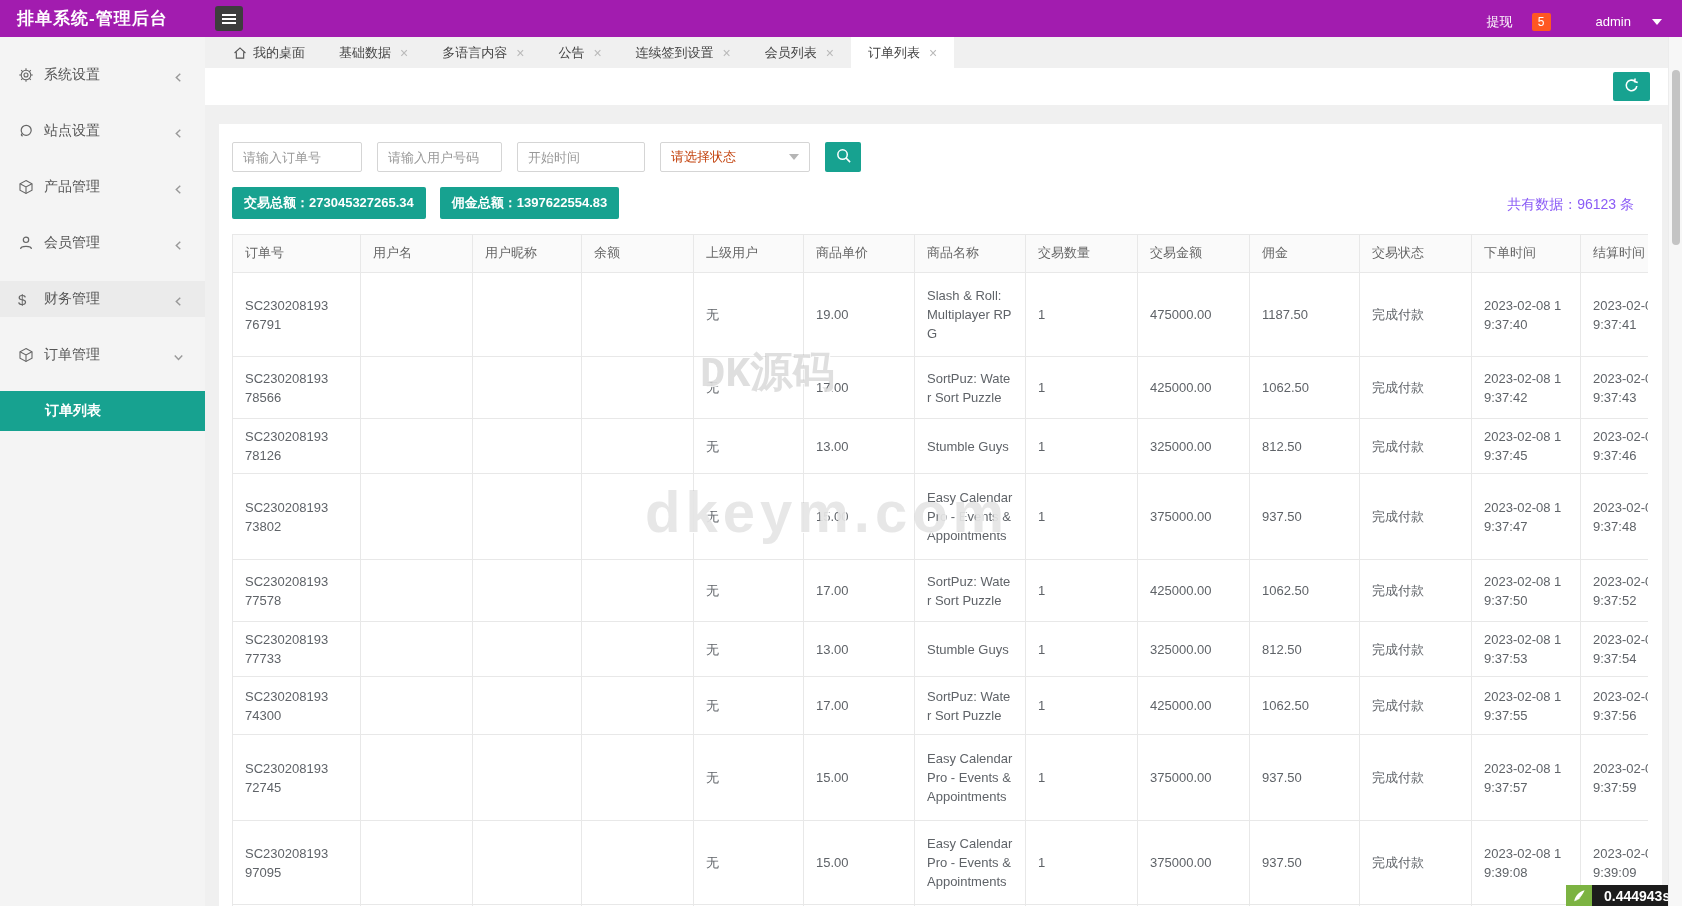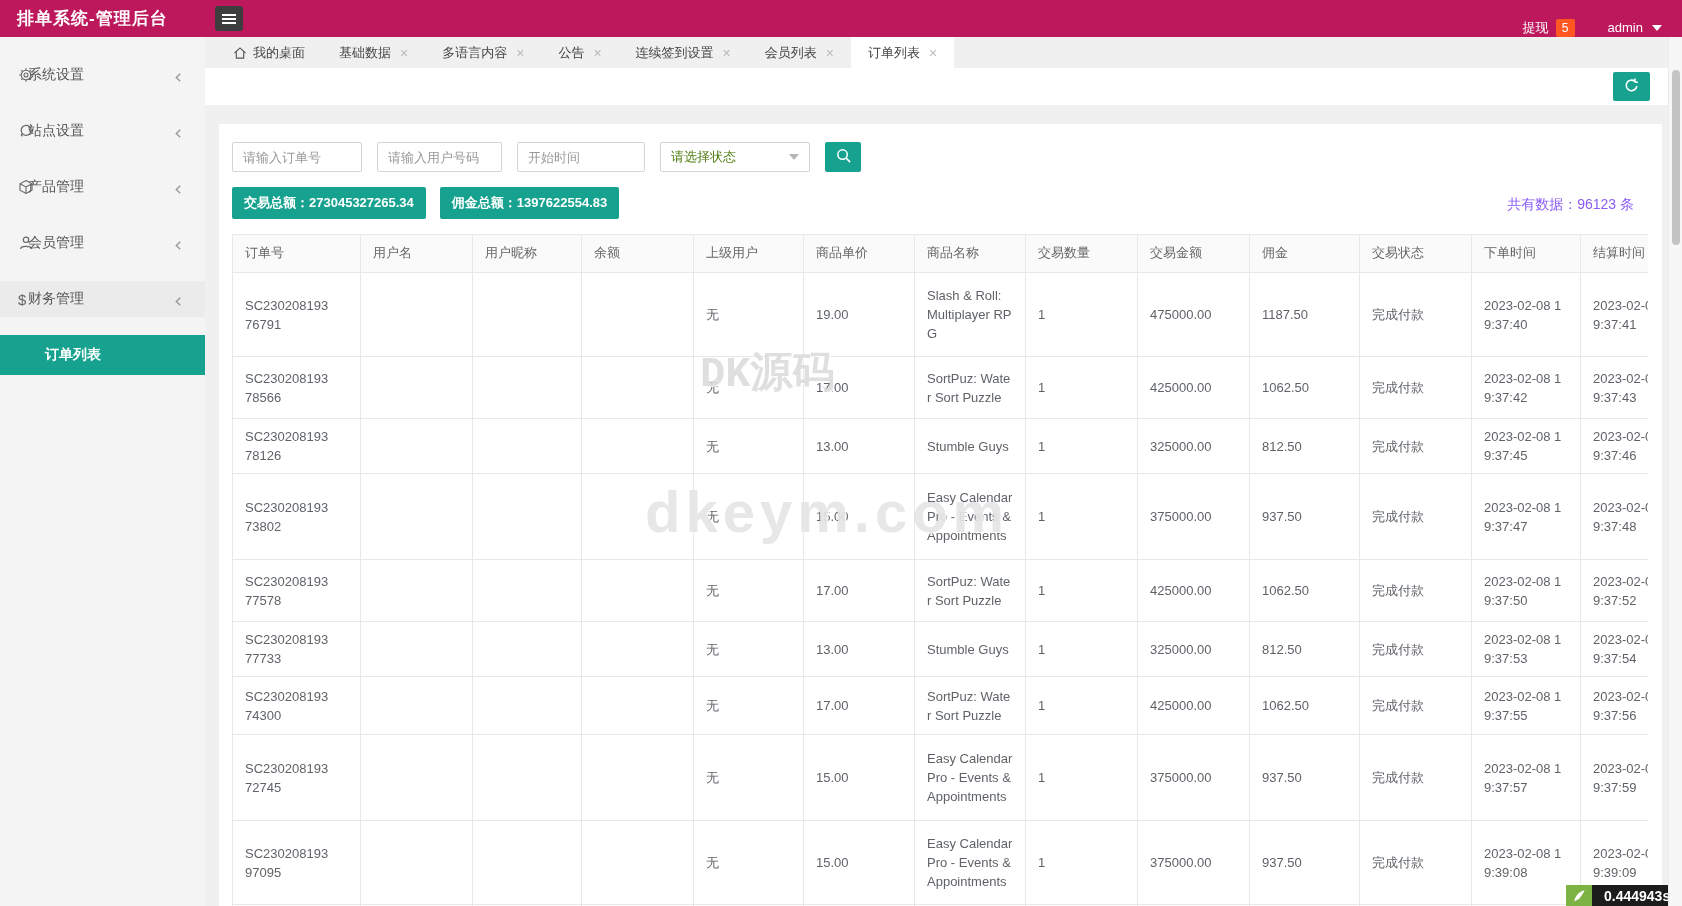--- a/index.html
+++ b/index.html
@@ -1,41 +1,41 @@
 <!DOCTYPE html>
 <html><head>
 <meta charset="utf-8">
 <style>
   * { margin:0; padding:0; box-sizing:border-box; }
   html,body { width:1682px; height:906px; overflow:hidden; background:#f0f0f0;
     font-family:"Liberation Sans","DejaVu Sans",sans-serif; }
   body { position:relative; }
 
   
-  .topbar { position:absolute; left:0; top:0; width:1682px; height:37px; background:#be185d;
+  .topbar { position:absolute; left:0; top:0; width:1682px; height:37px; background:#a21caf;
     display:flex; align-items:center; z-index:30; }
   .topbar-title { color:#fff; font-size:17px; font-weight:bold; padding-left:17px; letter-spacing:1px; }
   .hamburger { position:absolute; left:215px; top:6px; width:28px; height:25px; background:#3d3d3d;
     border-radius:3px; display:flex; align-items:center; justify-content:center; cursor:pointer; }
   .hamburger .bars { width:14px; }
   .hamburger .bars div { height:2px; background:#fff; margin:2px 0; }
-  .topbar-right { position:absolute; right:20px; top:9px; height:37px; display:flex; align-items:center; gap:7px; }
+  .topbar-right { position:absolute; right:20px; top:3px; height:37px; display:flex; align-items:center; gap:19px; }
   .withdraw-label { color:#fff; font-size:13px; }
   .withdraw-badge { background:#ff5722; color:#fff; font-size:12px; min-width:19px; height:18px;
     border-radius:2px; display:flex; align-items:center; justify-content:center; padding:0 4px; }
   .admin-name { color:#fff; font-size:13px; margin-left:26px; }
   .caret-down-white { width:0; height:0; border-left:5px solid transparent; border-right:5px solid transparent;
     border-top:6px solid #fff; margin-left:2px; }
 
   
   .sidebar { position:absolute; left:0; top:37px; width:205px; height:869px; background:#f4f4f4; z-index:20; }
   .side-item { position:relative; height:36px; display:flex; align-items:center; cursor:pointer;
     color:#565656; font-size:14px; margin-top:20px; }
   .side-item .s-icon { position:absolute; left:18px; width:16px; height:16px; display:flex; align-items:center; }
-  .side-item .s-label { position:absolute; left:28px; }
+  .side-item .s-label { position:absolute; left:44px; }
   .side-item .s-arrow { position:absolute; right:22px; width:10px; height:10px; }
   .side-item.highlight { background:#ebebeb; }
   .side-sub { height:40px; background:#17a290; color:#fff; font-size:14px; display:flex; align-items:center;
     padding-left:45px; margin-top:18px; cursor:pointer; font-weight:bold; }
   .dollar-glyph { font-size:15px; color:#666; }
 
   
   .main { position:absolute; left:205px; top:37px; width:1477px; height:869px; }
   .tabbar { height:31px; display:flex; align-items:flex-end; padding-left:11px; }
   .tab { height:31px; display:flex; align-items:center; padding:0 17px; font-size:13px; color:#444;
@@ -49,21 +49,21 @@
 
   .card { position:absolute; left:14px; top:87px; width:1443px; height:1100px; background:#fff; }
   .filters { display:flex; align-items:center; padding:18px 0 0 13px; gap:15px; }
   .filters input { width:130px; height:30px; border:1px solid #d5d5d5; border-radius:2px; padding:0 10px;
     font-size:13px; color:#333; font-family:inherit; background:#fff; }
   .filters input::placeholder { color:#999; }
   .filters input.user-no { width:125px; }
   .filters input.start-time { width:128px; }
   .status-select { width:150px; height:30px; border:1px solid #d5d5d5; border-radius:2px; background:#fff;
     display:flex; align-items:center; justify-content:space-between; padding:0 10px; font-size:13px;
-    color:#4d7c0f; cursor:pointer; }
+    color:#c2410c; cursor:pointer; }
   .caret-down-gray { width:0; height:0; border-left:5px solid transparent; border-right:5px solid transparent;
     border-top:6px solid #b5b5b5; }
   .search-btn { width:36px; height:30px; background:#17a290; border:none; border-radius:2px;
     display:flex; align-items:center; justify-content:center; cursor:pointer; }
 
   .summary-row { position:relative; display:flex; align-items:center; gap:14px; padding:16px 0 0 13px; height:46px; }
   .total-badge { background:#17a290; color:#fff; font-size:13px; font-weight:bold; height:28px;
     display:flex; align-items:center; padding:16px 12px; border-radius:2px; white-space:nowrap; }
   .record-count { position:absolute; right:28px; top:24px; font-size:14px; color:#8b5cf6; }
 
@@ -162,20 +162,32 @@
             <path d="M6.6 1.6 L3 5 L6.6 8.4" fill="none" stroke="#999" stroke-width="1.3"></path>
           </svg></span>
       </div>
       <div class="side-item highlight">
         <span class="s-icon">
           <span class="dollar-glyph">$</span>
         </span>
         <span class="s-label">财务管理</span>
         <span class="s-arrow"><svg width="11" height="11" viewBox="0 0 10 10">
             <path d="M6.6 1.6 L3 5 L6.6 8.4" fill="none" stroke="#999" stroke-width="1.3"></path>
+          </svg></span>
+      </div>
+      <div class="side-item">
+        <span class="s-icon">
+          <svg width="16" height="16" viewBox="0 0 16 16">
+            <path d="M8 1.6 L14 4.8 V11.2 L8 14.4 L2 11.2 V4.8 Z" fill="none" stroke="#666" stroke-width="1.1"></path>
+            <path d="M2 4.8 L8 8 L14 4.8 M8 8 V14.4" fill="none" stroke="#666" stroke-width="1.1"></path>
+          </svg>
+        </span>
+        <span class="s-label">订单管理</span>
+        <span class="s-arrow"><svg width="11" height="11" viewBox="0 0 10 10">
+            <path d="M1.6 3.2 L5 6.8 L8.4 3.2" fill="none" stroke="#999" stroke-width="1.3"></path>
           </svg></span>
       </div>
     </div>
   <div class="side-sub">订单列表</div>
 </div>
 
 <div class="main">
   <div class="tabbar" id="tabbar">
       <div class="tab">
         <span class="tab-home">

